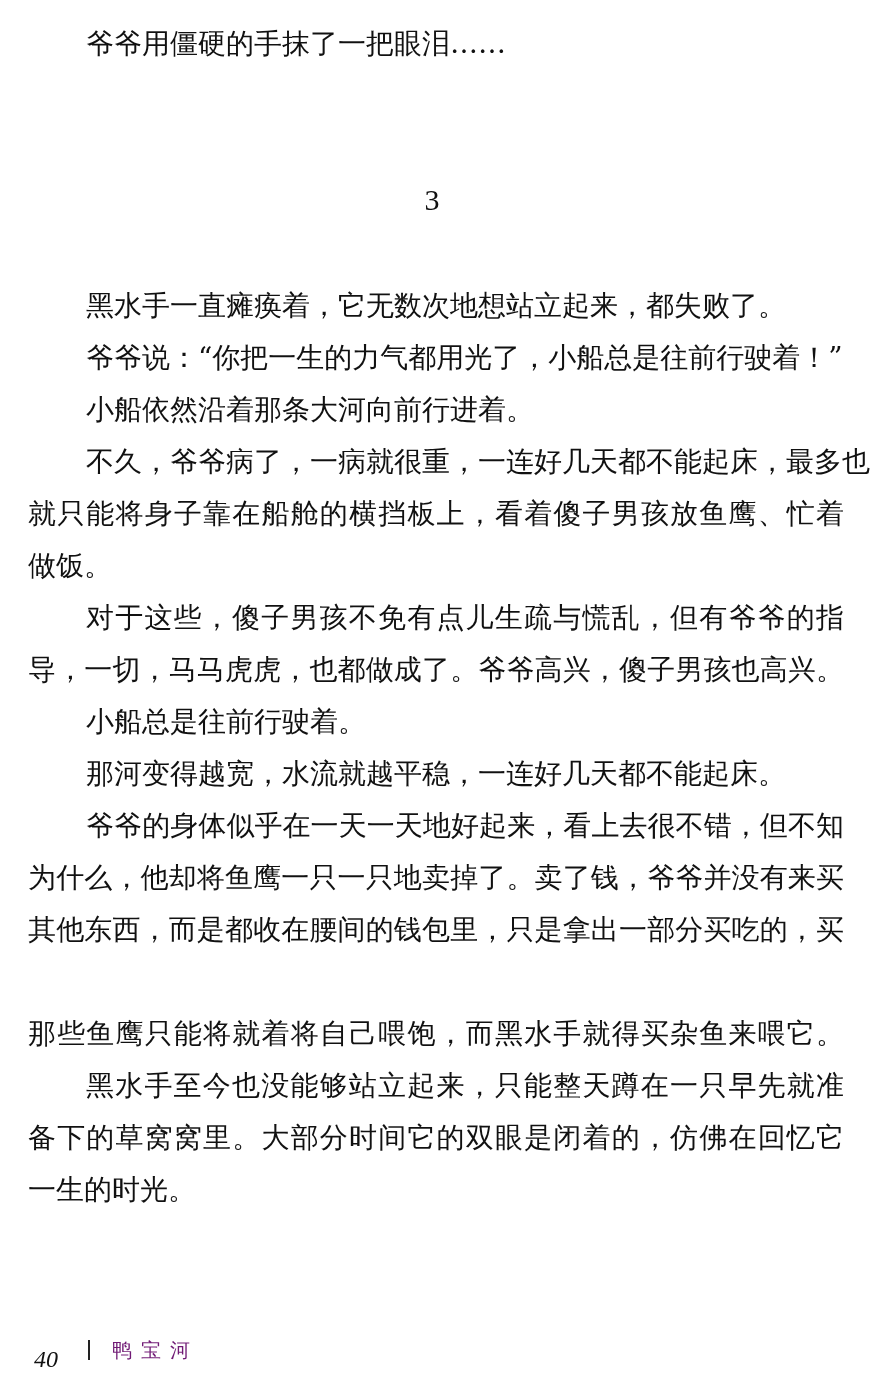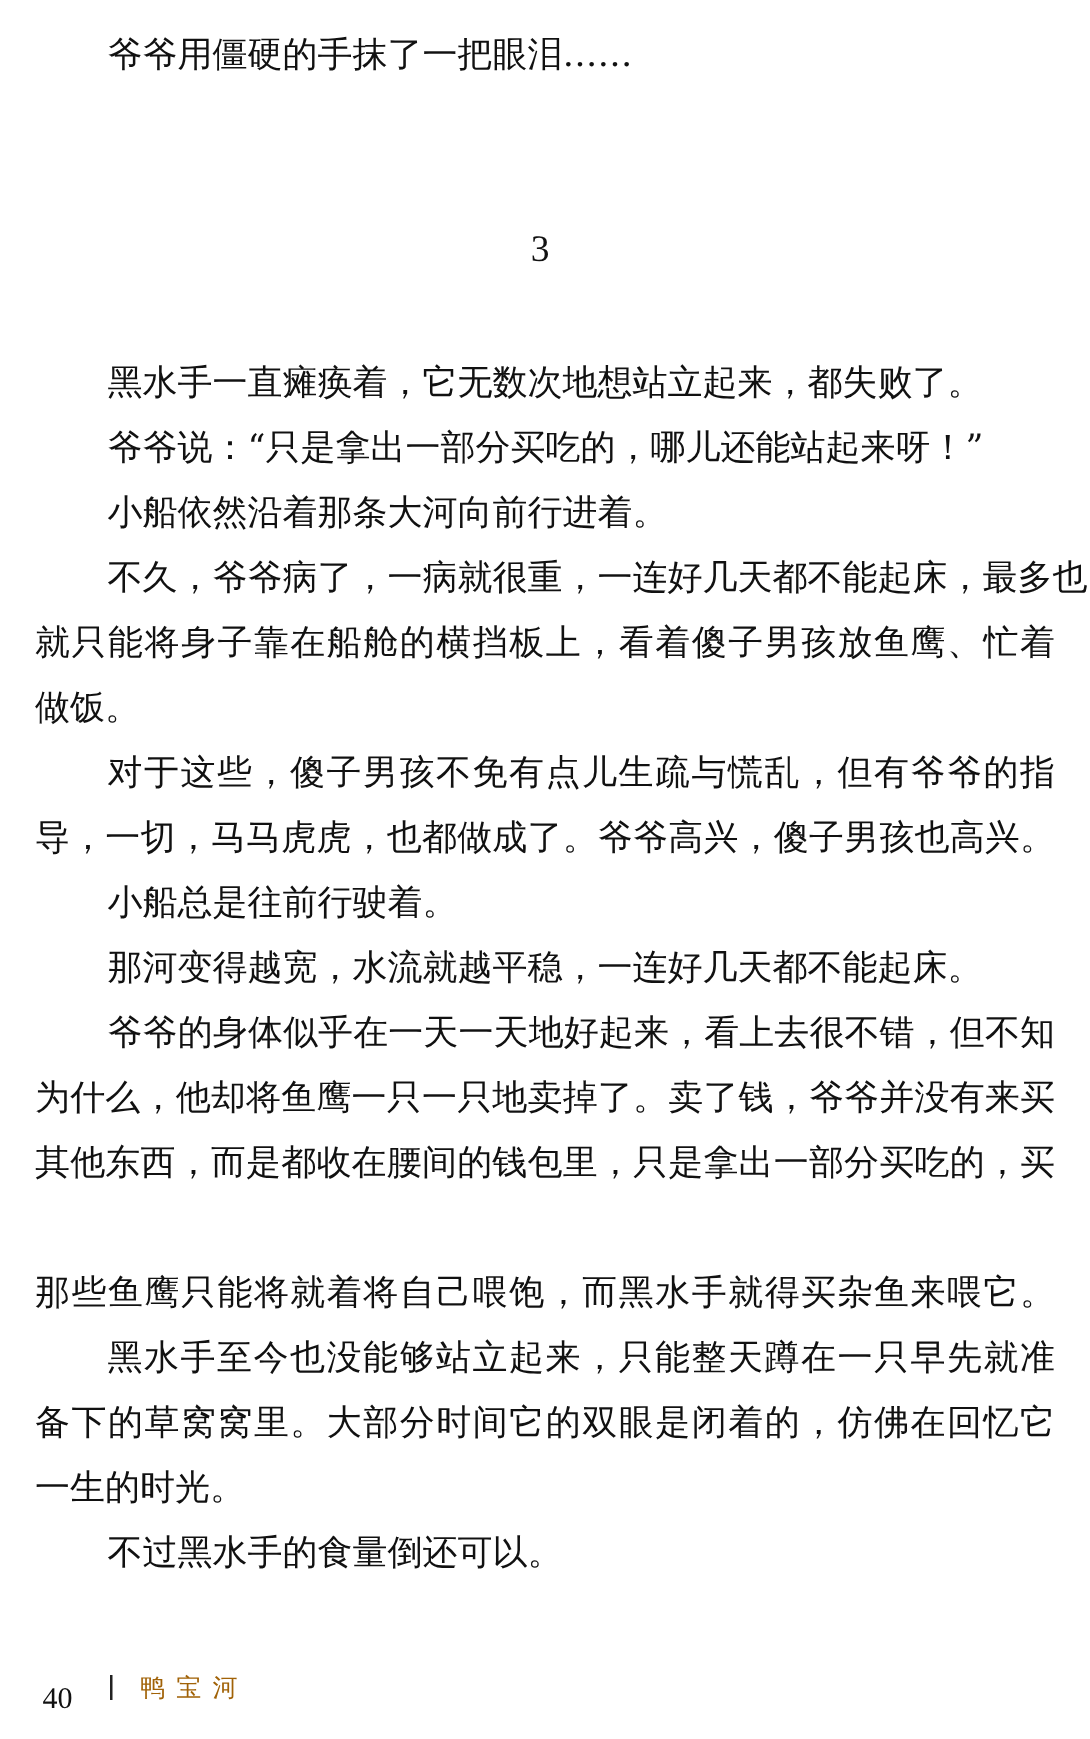--- a/index.html
+++ b/index.html
@@ -23,56 +23,55 @@
   .section-num {
     position: absolute; left: 0; width: 864px; top: 180px;
     text-align: center; font-size: 30px; line-height: 40px;
     font-family: "Liberation Serif", "DejaVu Serif", serif;
   }
   .footer {
     position: absolute; left: 34px; top: 1330px; height: 40px;
     display: flex; align-items: center;
   }
   .page-num {
-    font-family: "Liberation Serif", serif; 
+    font-family: "Liberation Serif", serif; font-style: italic;
     font-size: 24px; color: #111; margin-top: 19px;
   }
   .sep { width: 2px; height: 20px; background: #222; margin-left: 30px; margin-right: 22px; }
   .book-title {
     font-family: Liberation Sans, sans-serif;
-    font-size: 20px; letter-spacing: 9px; color: #a16207;
+    font-size: 20px; letter-spacing: 9px; color: #701a75;
   }
 </style>
 </head>
 <body>
 
 <div class="page">
 
   <div class="line indent last" style="top:26px">爷爷用僵硬的手抹了一把眼泪……</div>
 
   <div class="section-num">3</div>
 
   <div class="line indent last" style="top:288px">黑水手一直瘫痪着，它无数次地想站立起来，都失败了。</div>
-  <div class="line indent last" style="top:340px">爷爷说：“只是拿出一部分买吃的，哪儿还能站起来呀！”</div>
+  <div class="line indent last" style="top:340px">爷爷说：“你把一生的力气都用光了，小船总是往前行驶着！”</div>
   <div class="line indent last" style="top:392px">小船依然沿着那条大河向前行进着。</div>
   <div class="line indent" style="top:444px">不久，爷爷病了，一病就很重，一连好几天都不能起床，最多也</div>
   <div class="line" style="top:496px">就只能将身子靠在船舱的横挡板上，看着傻子男孩放鱼鹰、忙着</div>
   <div class="line last" style="top:548px">做饭。</div>
   <div class="line indent" style="top:600px">对于这些，傻子男孩不免有点儿生疏与慌乱，但有爷爷的指</div>
   <div class="line indent last" style="top:704px">小船总是往前行驶着。</div>
   <div class="line" style="top:652px">导，一切，马马虎虎，也都做成了。爷爷高兴，傻子男孩也高兴。</div>
   <div class="line indent last" style="top:756px">那河变得越宽，水流就越平稳，一连好几天都不能起床。</div>
   <div class="line indent" style="top:808px">爷爷的身体似乎在一天一天地好起来，看上去很不错，但不知</div>
   <div class="line" style="top:860px">为什么，他却将鱼鹰一只一只地卖掉了。卖了钱，爷爷并没有来买</div>
   <div class="line" style="top:912px">其他东西，而是都收在腰间的钱包里，只是拿出一部分买吃的，买</div>
   <div class="line indent" style="top:1068px">黑水手至今也没能够站立起来，只能整天蹲在一只早先就准</div>
   <div class="line" style="top:1016px">那些鱼鹰只能将就着将自己喂饱，而黑水手就得买杂鱼来喂它。</div>
   <div class="line last" style="top:1172px">一生的时光。</div>
   <div class="line" style="top:1120px">备下的草窝窝里。大部分时间它的双眼是闭着的，仿佛在回忆它</div>
-  <div class="line indent last" style="top:1224px">不过黑水手的食量倒还可以。</div>
 
   <div class="footer">
     <span class="page-num">40</span>
     <span class="sep"></span>
     <span class="book-title">鸭宝河</span>
   </div>
 
 </div>
 
 </body></html>

